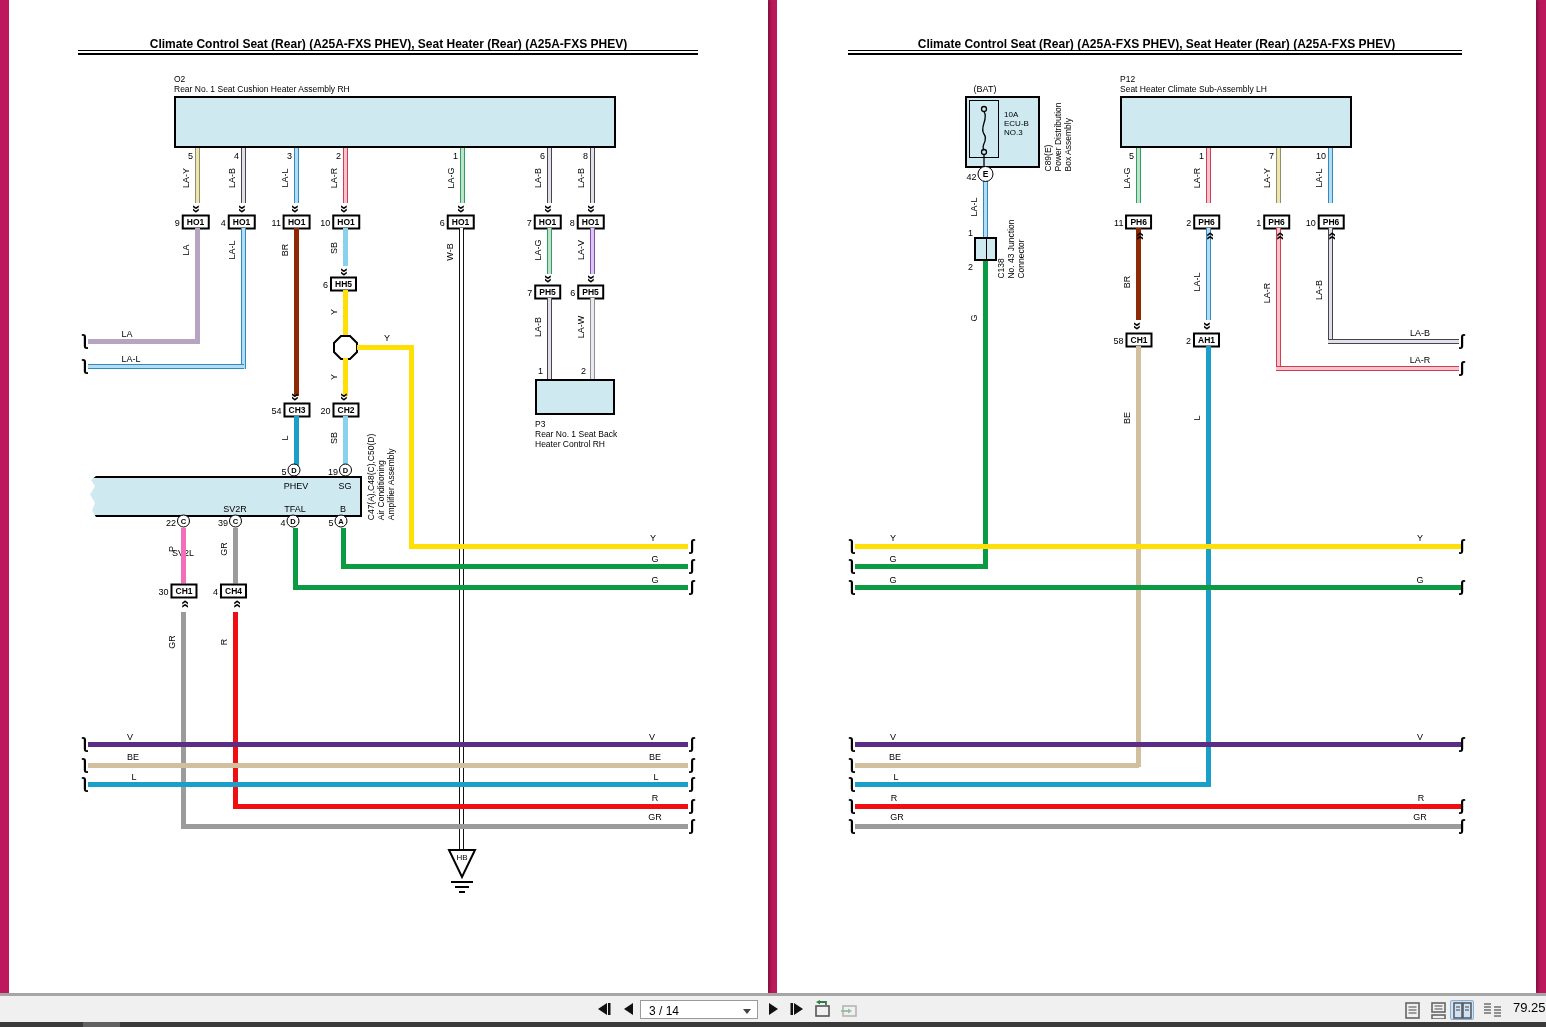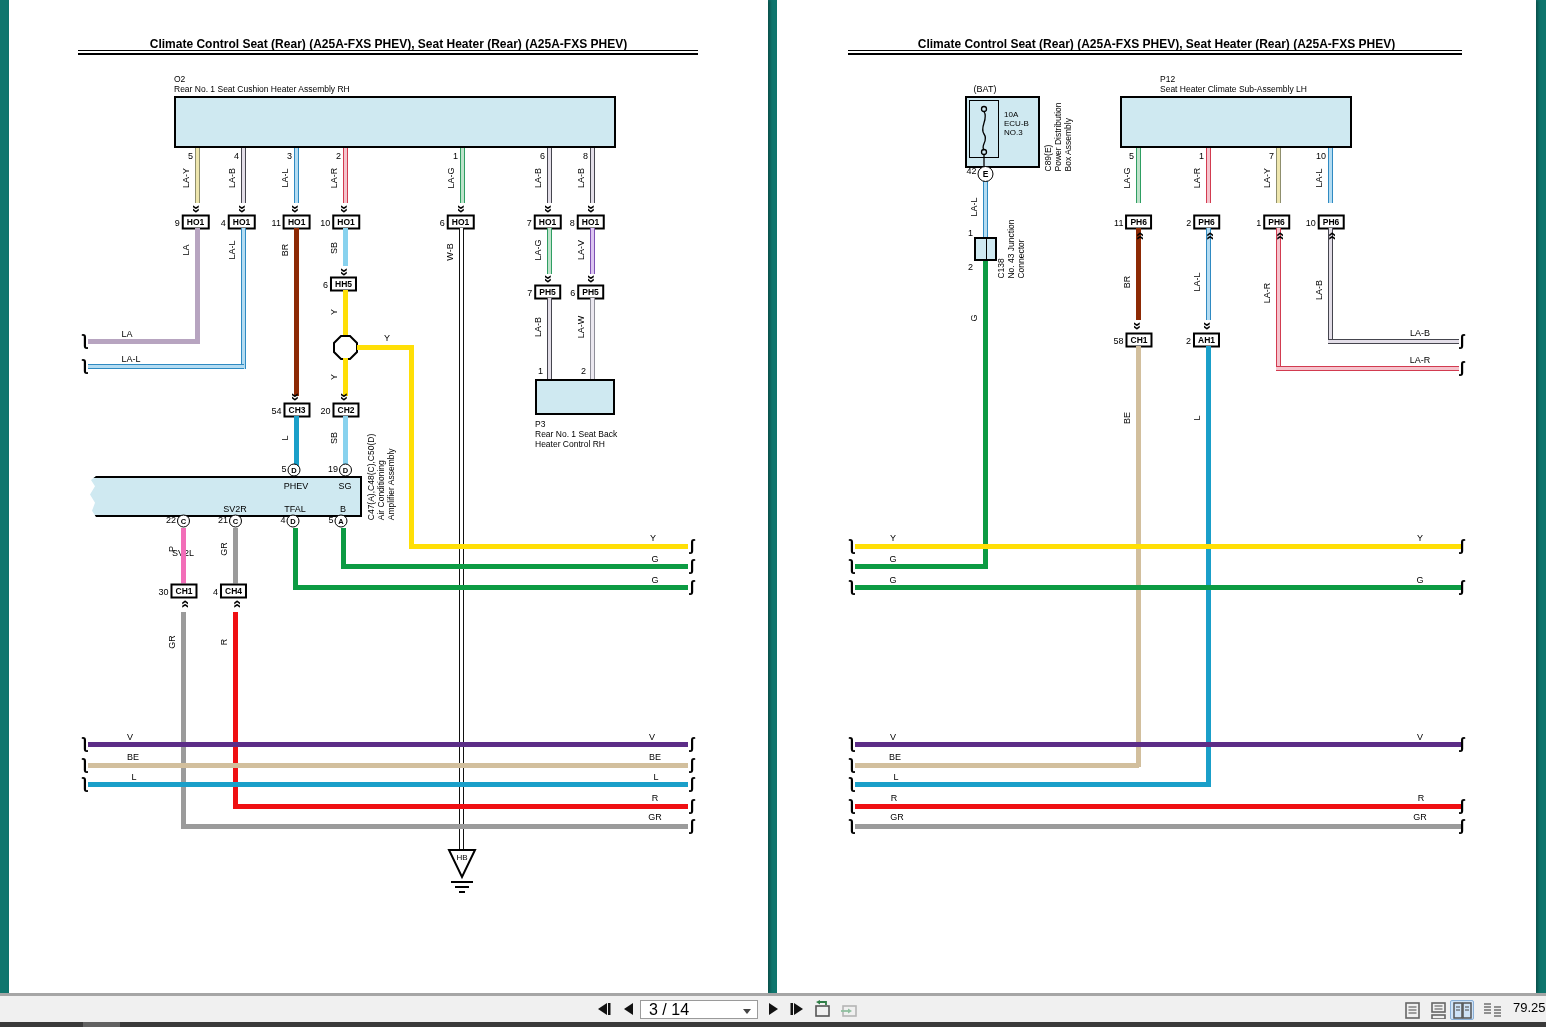--- a/index.html
+++ b/index.html
@@ -1,16 +1,16 @@
 <!DOCTYPE html>
 <html><head>
 <meta charset="utf-8">
 <style>
   html,body{margin:0;padding:0;}
-  #viewer{position:relative;width:1546px;height:1027px;background:#0f766e;overflow:hidden;
+  #viewer{position:relative;width:1546px;height:1027px;background:#be185d;overflow:hidden;
           font-family:"Liberation Sans","DejaVu Sans",sans-serif;}
   .page{position:absolute;top:0;width:759px;height:993px;background:#fff;
         box-shadow:2px 0 3px rgba(0,0,0,.35);}
   
   .t{position:absolute;font-size:9px;color:#000;white-space:nowrap;line-height:10px;}
   .ctr{transform:translate(-50%,-50%);}
   .rot{transform:translate(-50%,-50%) rotate(-90deg);}
   .num{position:absolute;font-size:9px;text-align:right;white-space:nowrap;}
   .ttl{position:absolute;left:0;right:0;text-align:center;font-size:12px;font-weight:bold;color:#000;}
   .rule{position:absolute;height:2px;border-top:1px solid #000;border-bottom:2px solid #000;}
@@ -38,34 +38,34 @@
   .chev{position:absolute;font-size:15px;font-weight:bold;color:#000;letter-spacing:-2px;}
   .chev::after{content:"\00BB";}
   .cd{transform:translate(-50%,-50%) rotate(90deg);}
   .cuu{transform:translate(-50%,-50%) rotate(-90deg);}
   
   .brk{position:absolute;font-size:16px;font-weight:bold;color:#000;}
   .brk::after{content:"\0283";}
   .br-r{transform:translate(-50%,-50%);}
   .br-l{transform:translate(-50%,-50%) scaleX(-1);}
   
-  .pin{position:absolute;display:flex;align-items:flex-start;transform:translate(-50%,-50%);}
+  .pin{position:absolute;display:flex;align-items:flex-end;transform:translate(-50%,-50%);}
   .pin .pn{font-size:9px;margin-right:1px;}
   .pin .pc{display:inline-flex;width:13px;height:13px;border:1.5px solid #000;border-radius:50%;
            background:#fff;font-size:7.5px;font-weight:bold;align-items:center;justify-content:center;box-sizing:border-box;}
   .lbl2{position:absolute;font-size:8.5px;line-height:10px;color:#000;white-space:nowrap;}
   .vblock{position:absolute;font-size:8.5px;line-height:10px;color:#000;white-space:nowrap;
           transform:translate(-50%,-50%) rotate(-90deg);}
   
   #toolbar{position:absolute;left:0;top:993px;width:1546px;height:29px;background:#f0f0f0;
            border-top:3px solid #a6a6a6;box-sizing:border-box;}
   .tbtn{position:absolute;top:999px;width:22px;height:20px;display:flex;align-items:center;
         justify-content:center;cursor:pointer;}
   #pagebox{position:absolute;left:640px;top:1000px;width:118px;height:19px;background:#fff;
-           border:1px solid #9a9a9a;font-size:16px;color:#000;display:flex;align-items:center;
+           border:1px solid #9a9a9a;font-size:12px;color:#000;display:flex;align-items:flex-end;
            padding-left:8px;box-sizing:border-box;}
   #pagebox .caret{position:absolute;right:6px;top:8px;width:0;height:0;
            border-left:4px solid transparent;border-right:4px solid transparent;border-top:5px solid #444;}
   .layicon{position:absolute;top:1000px;width:24px;height:20px;display:flex;align-items:center;justify-content:center;}
   .layicon.active{background:#cfe3f8;border:1px solid #8ab0d8;border-radius:2px;box-sizing:border-box;}
   #zoomtext{position:absolute;left:1513px;top:1000px;font-size:13px;color:#000;white-space:nowrap;}
   #bottomstrip{position:absolute;left:0;top:1022px;width:1546px;height:5px;background:#3a3a3a;}
   #bottomstrip .lite{position:absolute;left:83px;top:0;width:37px;height:5px;background:#616161;}
 </style>
 </head>
@@ -240,21 +240,21 @@
     <div class="vblock" style="left:372px;top:477px;">
       <div>C47(A),C48(C),C50(D)</div>
         <div>Air Conditioning</div>
         <div>Amplifier Assembly</div>
     </div>
     <div class="pin" style="left:169px;top:521px;">
         <span class="pn">22</span>
         <span class="pc">C</span>
       </div>
     <div class="pin" style="left:221px;top:521px;">
-        <span class="pn">21</span>
+        <span class="pn">39</span>
         <span class="pc">C</span>
       </div>
     <div class="pin" style="left:281px;top:521px;">
         <span class="pn">4</span>
         <span class="pc">D</span>
       </div>
     <div class="pin" style="left:329px;top:521px;">
         <span class="pn">5</span>
         <span class="pc">A</span>
       </div>
@@ -357,21 +357,21 @@
       </div>
     <div class="vblock" style="left:234px;top:249px;">
       <div>C138</div>
         <div>No. 43 Junction</div>
         <div>Connector</div>
     </div>
     <div class="num" style="left:172px;top:262px;width:24px;">2</div>
     <div class="w v sG" style="left:206px;top:261px;height:307px;"></div>
     <span class="t rot" style="left:197px;top:318px;">G</span>
 
-    <div class="lbl2" style="left:343px;top:74px;margin-left:40px;">
+    <div class="lbl2" style="left:343px;top:74px;">
       <div>P12</div>
         <div>Seat Heater Climate Sub-Assembly LH</div>
     </div>
     <div class="comp" style="left:343px;top:96px;width:232px;height:52px;"></div>
     <div class="num" style="left:329px;top:151px;width:28px;">5</div>
     <div class="num" style="left:399px;top:151px;width:28px;">1</div>
     <div class="num" style="left:469px;top:151px;width:28px;">7</div>
     <div class="num" style="left:521px;top:151px;width:28px;">10</div>
     <div class="w duo v dLAG" style="left:359px;top:148px;height:55px;"></div>
     <div class="w duo v dLAR" style="left:429px;top:148px;height:55px;"></div>

